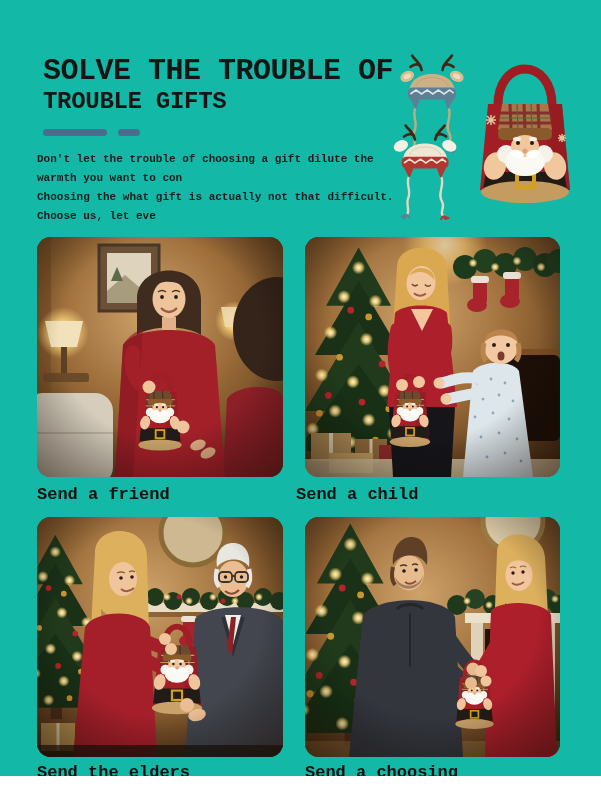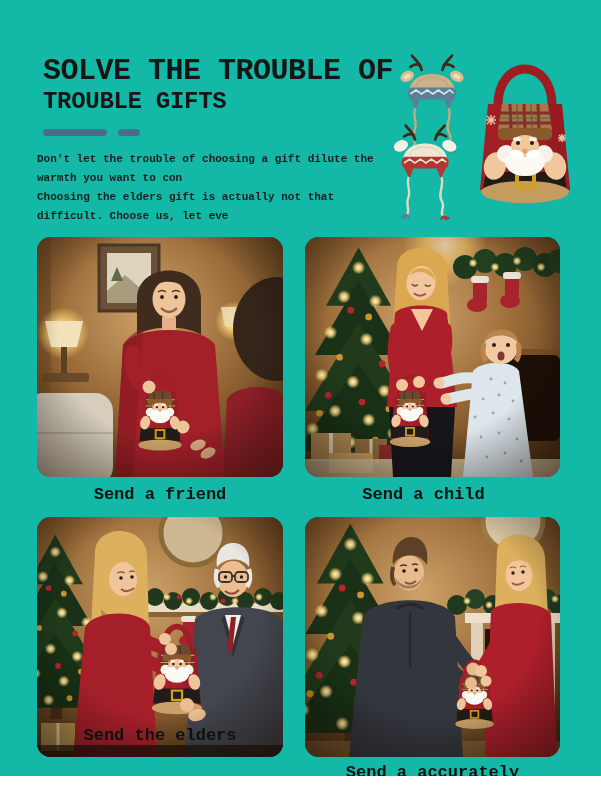--- a/index.html
+++ b/index.html
@@ -20,24 +20,24 @@
   
   .products { position:absolute; left:380px; top:42px; width:210px; height:178px; }
   .products svg { display:block; }
   
   .photo { position:absolute; border-radius:14px; overflow:hidden; background:#3a2817; }
   .photo svg { display:block; width:100%; height:100%; }
   .p1 { left:37px;  top:237px; width:246px; height:240px; }
   .p2 { left:305px; top:237px; width:255px; height:240px; }
   .p3 { left:37px;  top:517px; width:246px; height:240px; }
   .p4 { left:305px; top:517px; width:255px; height:240px; }
-  .caption { position:absolute; text-align:center; font-size:17px; font-weight:800; color:#101010; }
+  .caption { position:absolute; text-align:left; font-size:17px; font-weight:800; color:#101010; }
   .c1 { left:37px;  top:485px; width:246px; }
   .c2 { left:296px; top:485px; width:255px; }
-  .c3 { left:37px;  top:726px; width:246px; }
+  .c3 { left:37px;  top:763px; width:246px; }
   .c4 { left:305px; top:763px; width:255px; }
   .defs-holder { position:absolute; width:0; height:0; overflow:hidden; }
 </style>
 </head>
 <body>
 
 <div class="page">
 
   <svg class="defs-holder" aria-hidden="true">
     <defs>
@@ -137,21 +137,21 @@
   <div class="title-block">
     <div class="title-l1">SOLVE THE TROUBLE OF</div>
     <div class="title-l2">TROUBLE GIFTS</div>
   </div>
   <div class="divider">
     <div class="bar-long"></div>
     <div class="bar-short"></div>
   </div>
   <div class="para">
     <div>Don't let the trouble of choosing a gift dilute the warmth you want to con</div>
-    <div>Choosing the elders gift is actually not that difficult.  Choose us, let eve</div>
+    <div>Choosing the what gift is actually not that difficult.  Choose us, let eve</div>
   </div>
 
   <div class="products">
     <svg width="210" height="178" viewBox="0 0 210 178">
 
       <g transform="translate(16,12) scale(0.8)">
         <g stroke="#3f2817" stroke-width="3.4" fill="none" stroke-linecap="round">
           <path d="M32 20 C30 10 24 8 20 2"></path>
             <path d="M30 14 C26 12 22 13 18 16"></path>
           <path d="M58 20 C60 10 66 8 70 2"></path>
@@ -522,15 +522,15 @@
       <circle cx="166" cy="166" r="6" fill="#e8bb8e"></circle>
       <circle cx="176" cy="154" r="6" fill="#f2c69c"></circle>
       <circle cx="181" cy="164" r="5.5" fill="#f2c69c"></circle>
       <rect width="255" height="240" fill="url(#g-vin)"></rect>
     </svg>
   </div>
 
   <div class="caption c1">Send a friend</div>
   <div class="caption c2">Send a child</div>
   <div class="caption c3">Send the elders</div>
-  <div class="caption c4">Send a accurately</div>
+  <div class="caption c4">Send a choosing</div>
 
 </div>
 
 </body></html>

